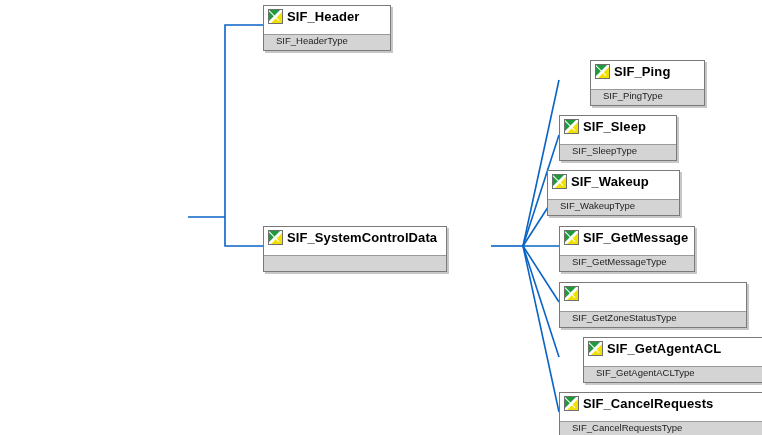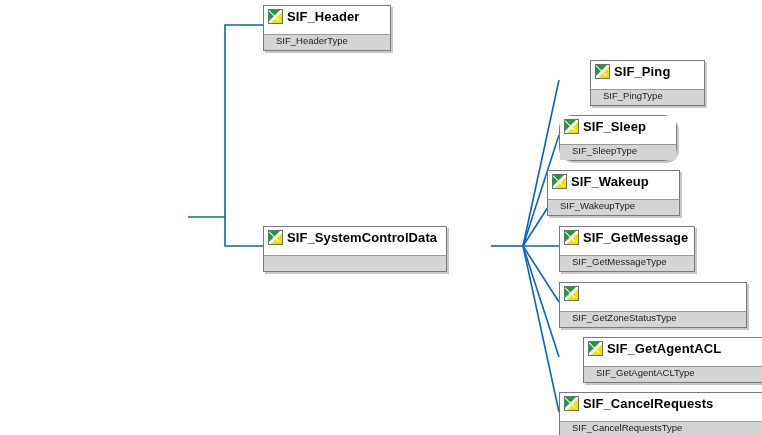--- a/index.html
+++ b/index.html
@@ -154,21 +154,21 @@
           <span class="tri-yellow"></span>
           <span class="slash"></span>
       </span>
       <span class="label">SIF_Ping</span>
     </div>
     <div class="node-type">
       <span class="label">SIF_PingType</span>
     </div>
   </div>
 
-  <div class="node" style="left:559px; top:115px; width:118px;border-radius:13px;">
+  <div class="node" style="left:559px; top:115px; width:118px;">
     <div class="node-title">
       <span class="el-icon">
         <span class="tri-green"></span>
           <span class="tri-yellow"></span>
           <span class="slash"></span>
       </span>
       <span class="label">SIF_Sleep</span>
     </div>
     <div class="node-type">
       <span class="label">SIF_SleepType</span>

